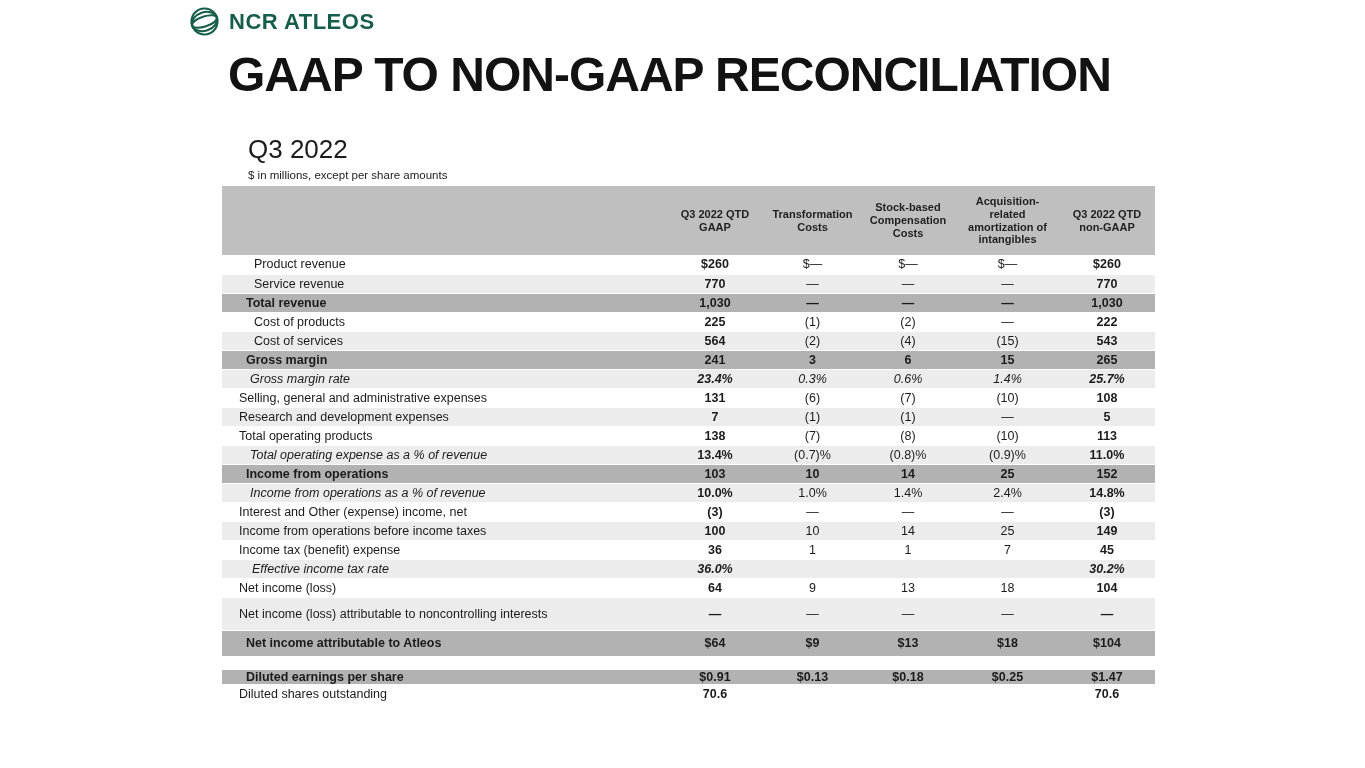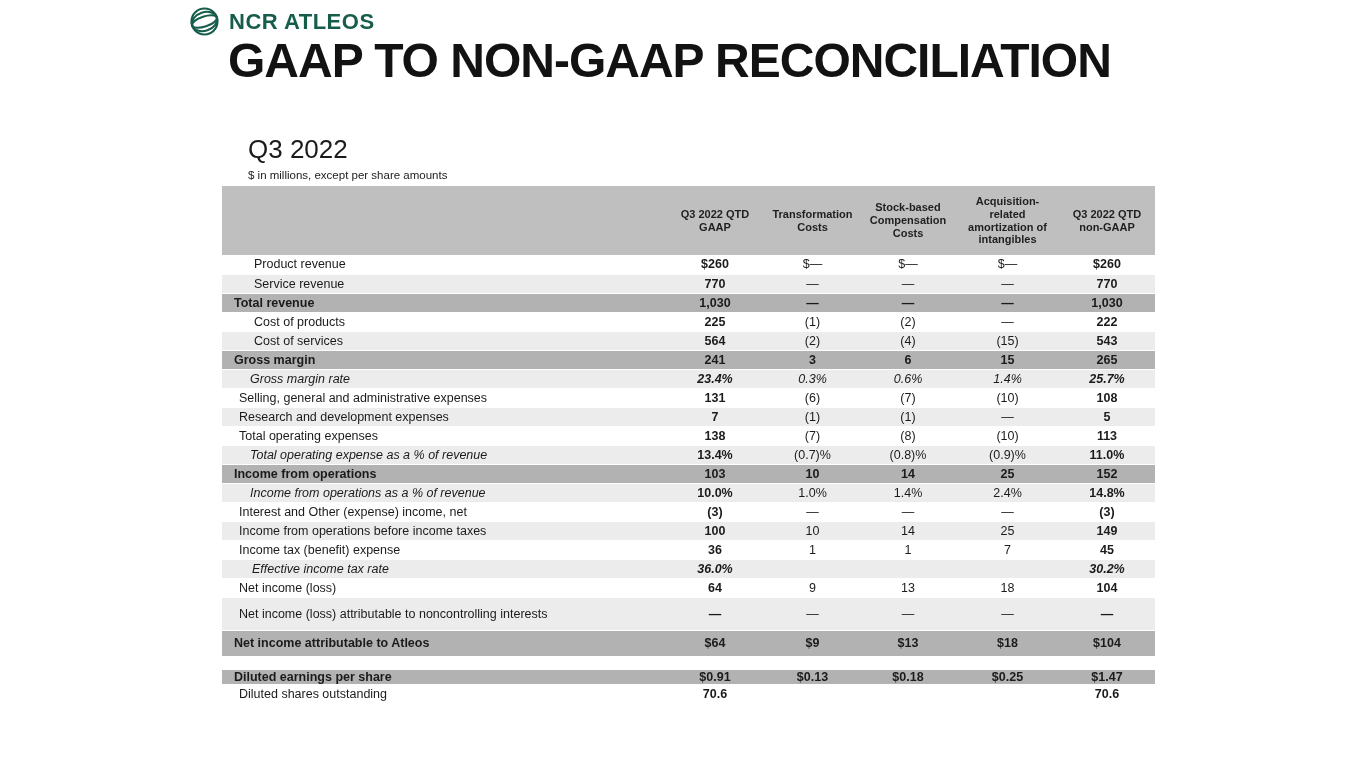--- a/index.html
+++ b/index.html
@@ -3,38 +3,38 @@
 <meta charset="utf-8">
 <style>
   :root { --green:#175d4b; --hdr-gray:#bfbfbf; --dark-gray:#b2b2b2; --light-gray:#ececec; --ink:#1b1b1b; }
   * { margin:0; padding:0; box-sizing:border-box; }
   body { font-family:"Liberation Sans", sans-serif; background:#fff; }
   .slide { position:relative; width:1262px; height:768px; background:#fff; overflow:hidden; }
 
   .logo { position:absolute; left:189px; top:6px; display:flex; align-items:center; gap:9px; }
   .logo-text { font-size:22px; font-weight:bold; letter-spacing:.5px; color:var(--green); }
 
-  .title { position:absolute; left:228px; top:33px; font-size:48px; font-weight:bold;
+  .title { position:absolute; left:228px; top:47px; font-size:48px; font-weight:bold;
            letter-spacing:-1px; color:#121212; white-space:nowrap; }
 
   .period-block { position:absolute; left:248px; top:134px; }
   .period-title { font-size:26px; font-weight:400; color:var(--ink); }
   .units-note { font-size:11.5px; color:#222; margin-top:4px;text-align:center; }
 
   table.recon { position:absolute; left:222px; top:186px; width:933px; border-collapse:collapse;
                 table-layout:fixed; color:var(--ink); }
   .recon th { background:var(--hdr-gray); height:69px; font-size:11px; line-height:1.18;
               font-weight:bold; text-align:center; vertical-align:middle; padding:0 4px; color:#1f1f1f; }
   .recon td { height:19px; font-size:12.5px; vertical-align:middle; border-bottom:1px solid #fff; }
   .recon td.label { text-align:left; }
   .recon td.val  { text-align:center; }
   tr.bg-light { background:var(--light-gray); }
   tr.bg-dark  { background:var(--dark-gray); }
   tr.kind-total td { font-weight:bold; }
-  tr.kind-total td.label   { padding-left:12px; }
+  tr.kind-total td.label   { padding-left:24px; }
   tr.kind-item td.label    { padding-left:17px; }
   tr.kind-subitem td.label { padding-left:32px; }
   tr.kind-rate td.label     { padding-left:28px; font-style:italic; }
   tr.kind-rate-sub td.label { padding-left:30px; font-style:italic; }
   td.val.edge { font-weight:bold; }
   tr.vi td.val { font-style:italic; }
   tr.tall td { height:33px; }
   tr.gap-above td { border-top:14px solid #fff; }
 </style>
 </head>
@@ -144,21 +144,21 @@
         </tr>
         <tr class="kind-item bg-light">
           <td class="label">Research and development expenses</td>
           <td class="val edge">7</td>
           <td class="val">(1)</td>
           <td class="val">(1)</td>
           <td class="val">—</td>
           <td class="val edge">5</td>
         </tr>
         <tr class="kind-item bg-white">
-          <td class="label">Total operating expenses</td>
+          <td class="label">Total operating products</td>
           <td class="val edge">138</td>
           <td class="val">(7)</td>
           <td class="val">(8)</td>
           <td class="val">(10)</td>
           <td class="val edge">113</td>
         </tr>
         <tr class="kind-rate bg-light">
           <td class="label">Total operating expense as a % of revenue</td>
           <td class="val edge">13.4%</td>
           <td class="val">(0.7)%</td>

